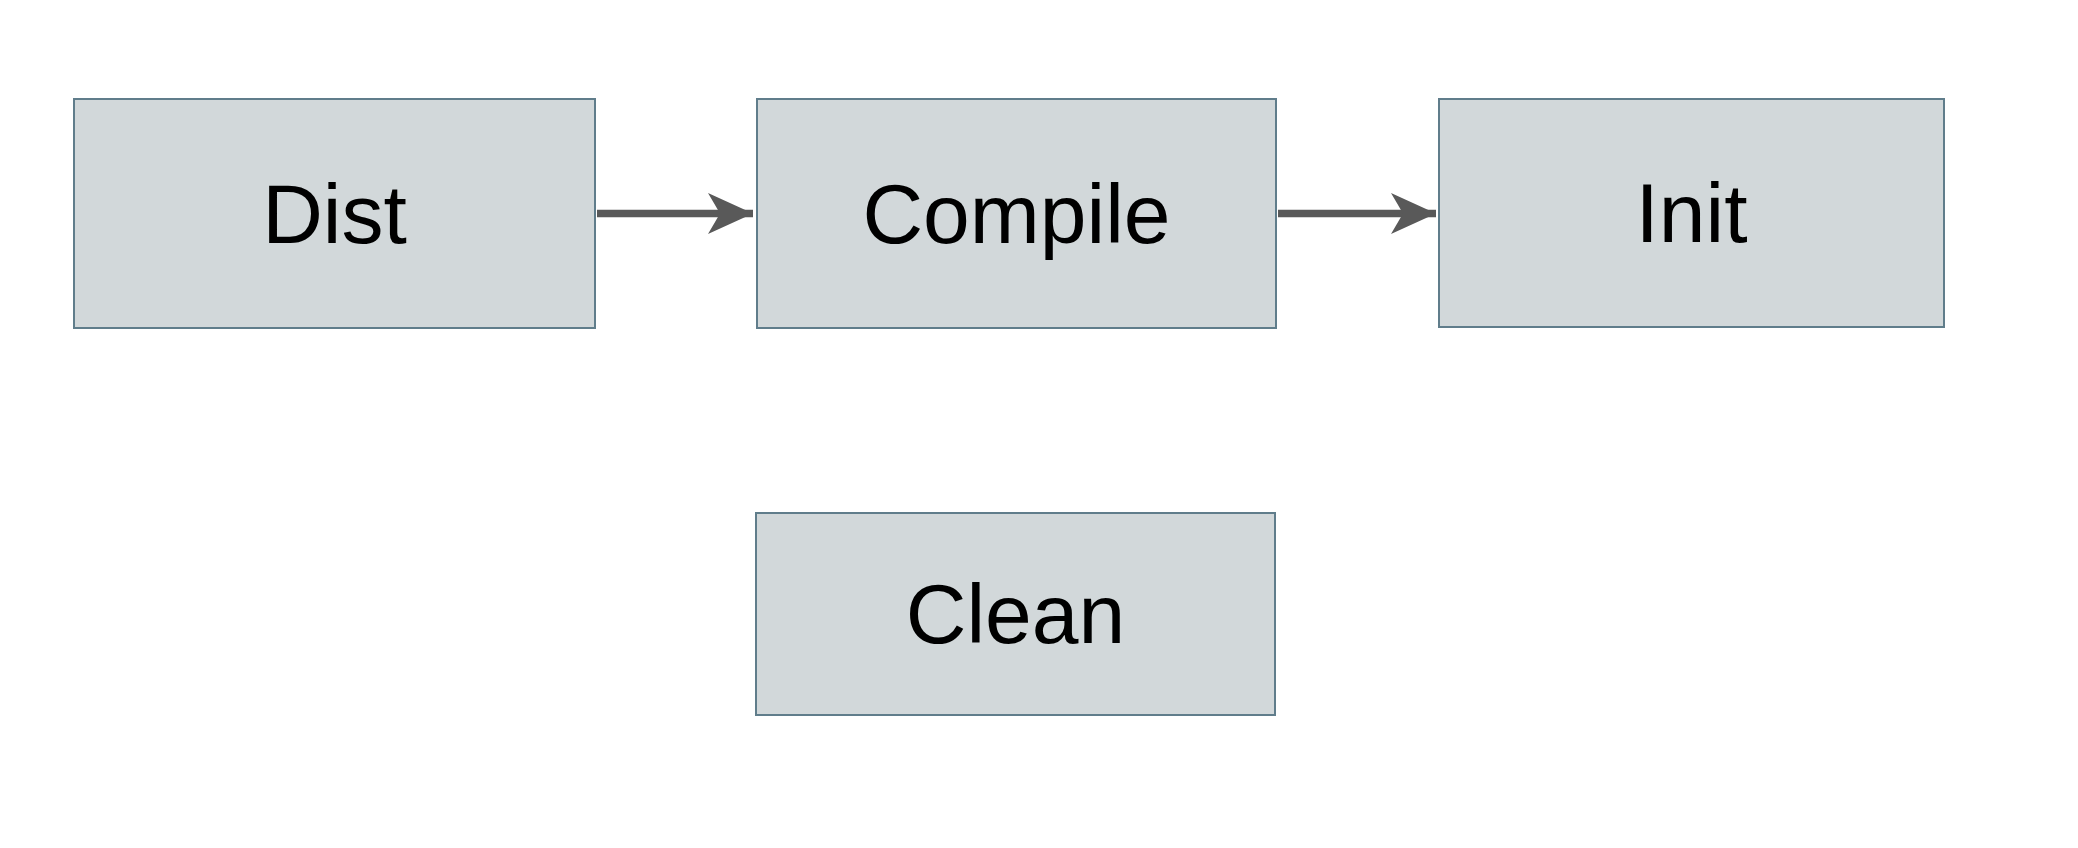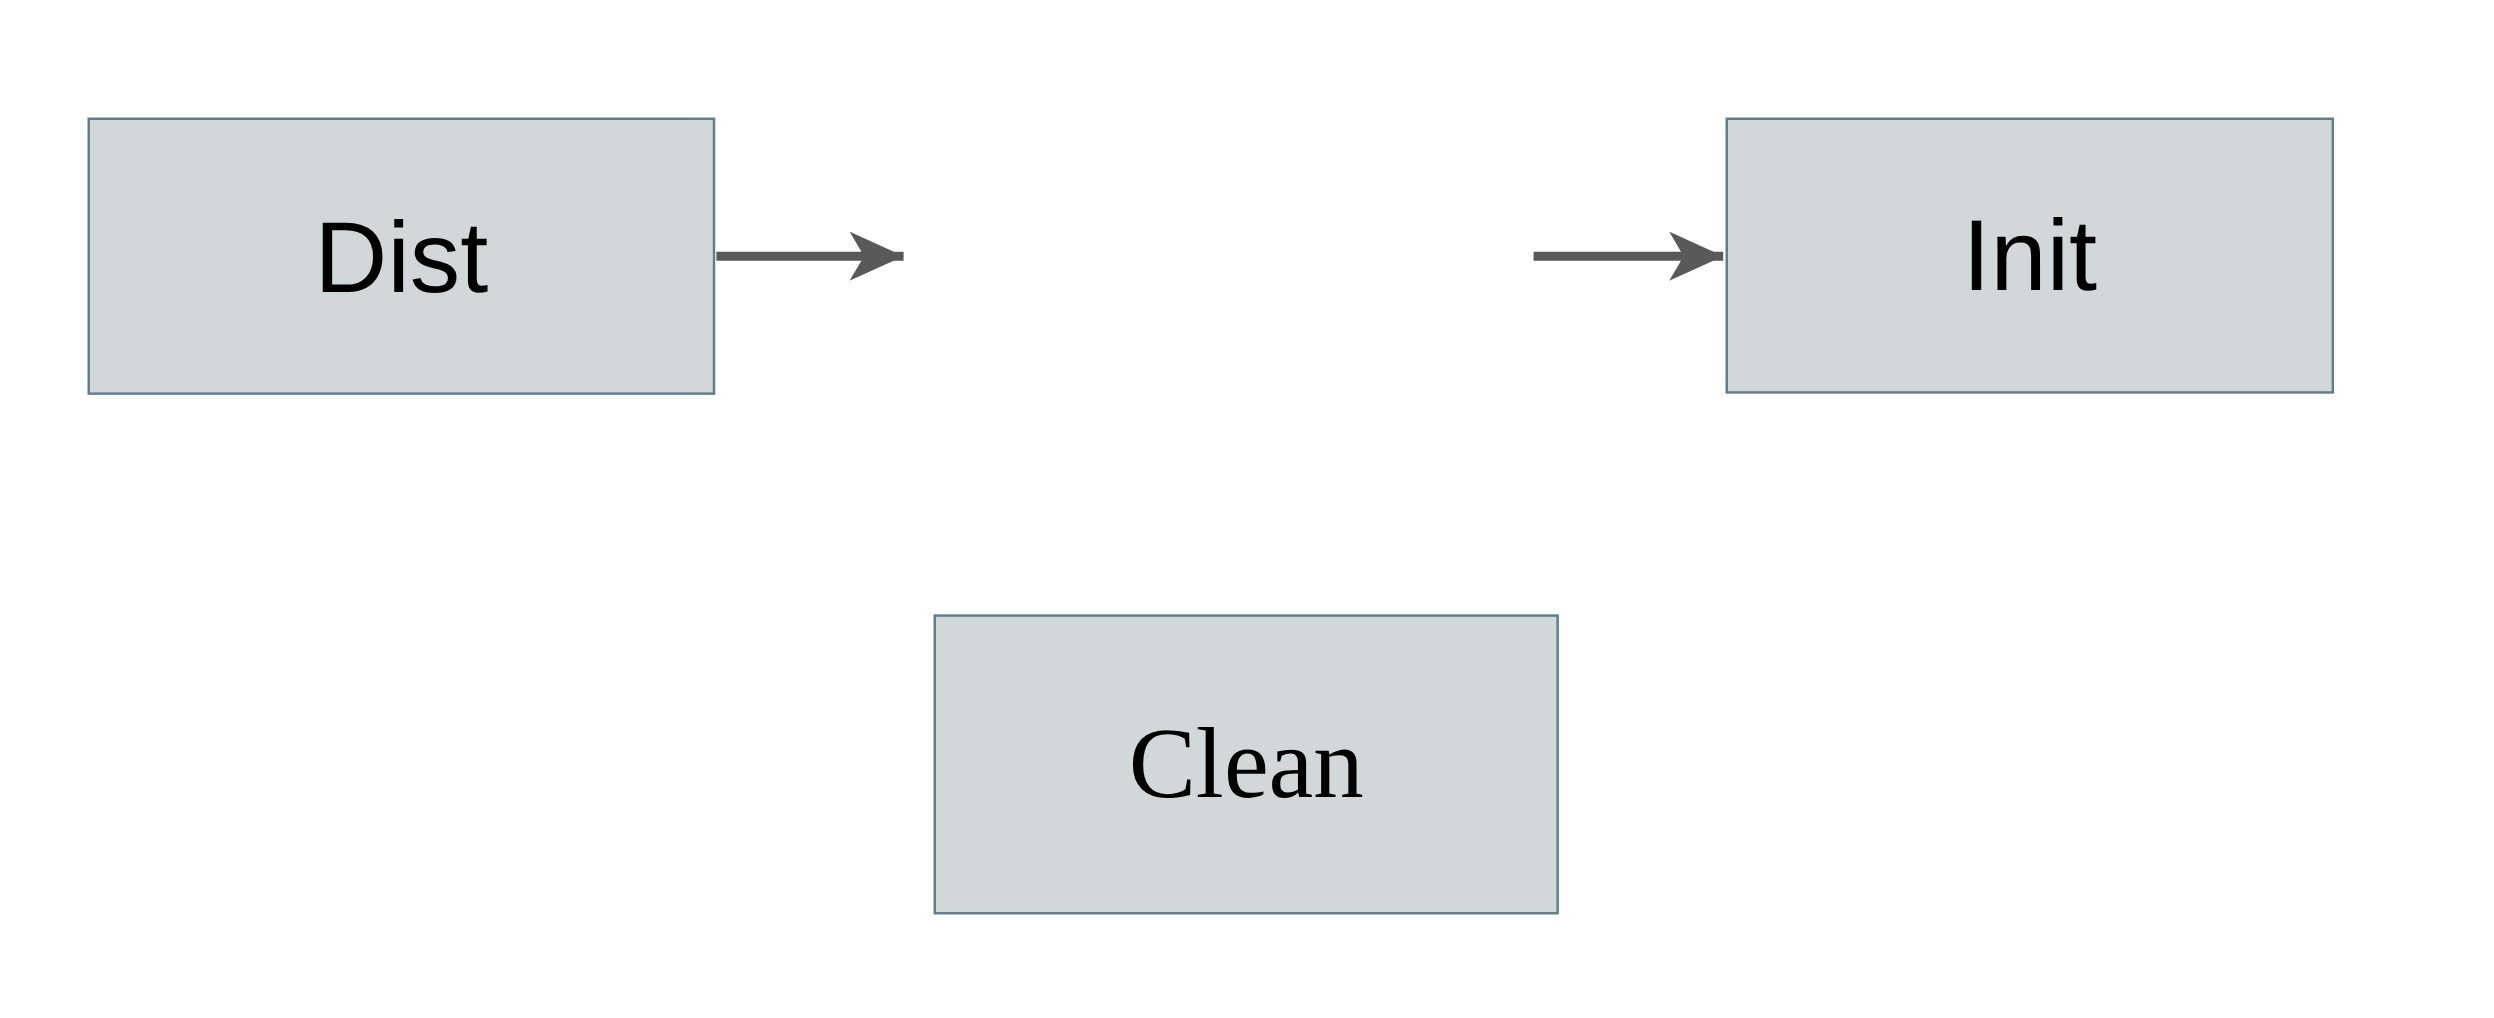--- a/index.html
+++ b/index.html
@@ -31,21 +31,21 @@
     font-size: 84px;
     font-weight: 400;
     color: var(--text);
     letter-spacing: 0px;
     line-height: 1;
     white-space: nowrap;
   }
   .node-dist    { left: 73px;   top: 98px;  width: 523px; height: 231px; }
   .node-compile { left: 756px;  top: 98px;  width: 521px; height: 231px; }
   .node-init    { left: 1438px; top: 98px;  width: 507px; height: 230px; }
-  .node-clean   { left: 778px;  top: 512px; width: 521px; height: 250px; font-family: Liberation Serif, serif; }
+  .node-clean   { left: 755px;  top: 512px; width: 521px; height: 204px; }
   .edges-layer {
     position: absolute;
     left: 0; top: 0;
     width: 2078px;
     height: 848px;
     pointer-events: none;
   }
   .arrow-line { stroke: var(--arrow); stroke-width: 7.5px; }
   .arrowhead-poly { fill: var(--arrow); }
 </style>
@@ -61,20 +61,23 @@
       </marker>
     </defs>
     <line class="arrow-line" x1="597" y1="213.5" x2="753" y2="213.5" marker-end="url(#stealth-head)"></line>
     <line class="arrow-line" x1="1278" y1="213.5" x2="1436" y2="213.5" marker-end="url(#stealth-head)"></line>
   </svg>
 
   <div class="node node-dist">
     <span class="node-label">Dist</span>
   </div>
 
+  <div class="node node-compile">
+    <span class="node-label">Compile</span>
+  </div>
 
   <div class="node node-init">
     <span class="node-label">Init</span>
   </div>
 
   <div class="node node-clean">
     <span class="node-label">Clean</span>
   </div>
 
 </div>

